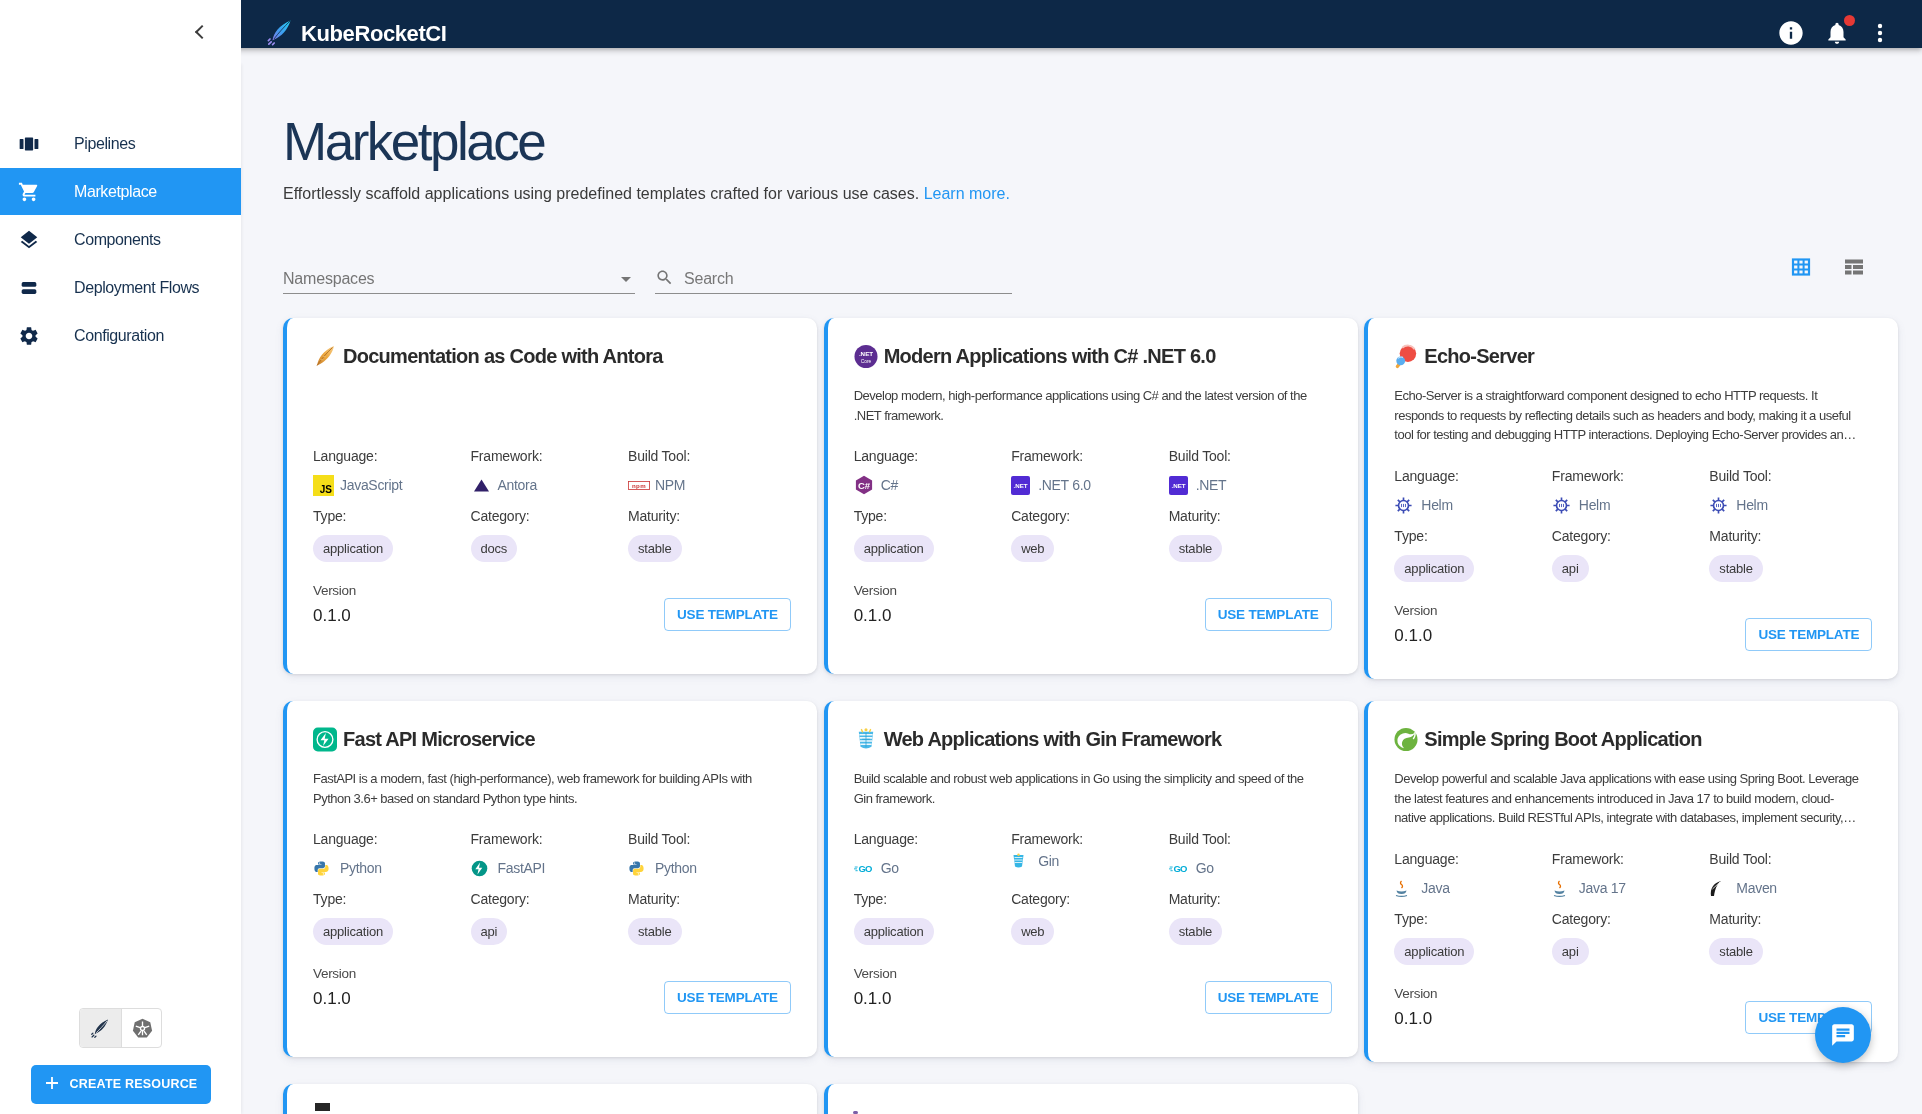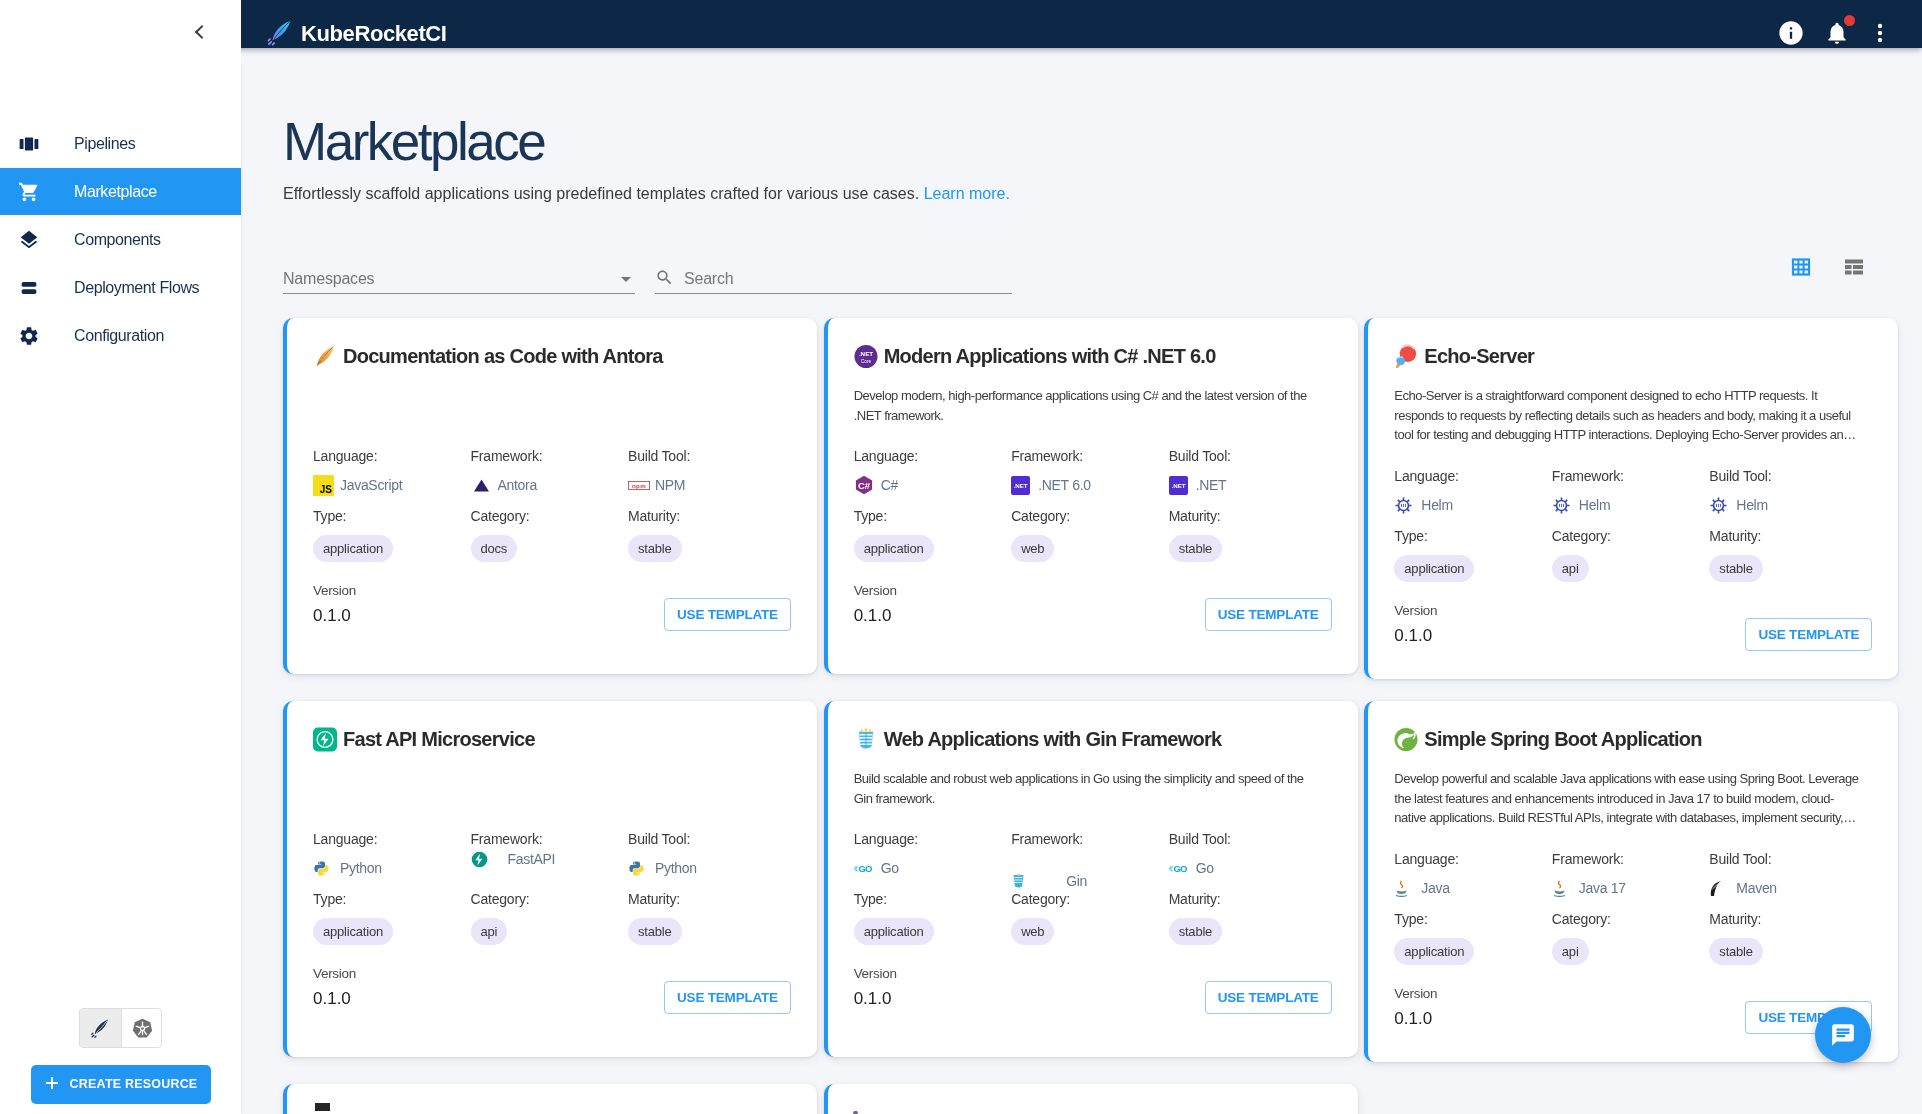--- a/index.html
+++ b/index.html
@@ -321,33 +321,34 @@
       <div class="ct">
         <span class="ci">
           <svg width="25" height="25" viewBox="0 0 25 25">
             <rect width="25" height="25" rx="5" fill="#00b78c"></rect>
             <circle cx="12.5" cy="12.5" r="8.2" fill="none" stroke="#fff" stroke-width="1.4"></circle>
             <path d="M13.4 5.8 7.8 13.4h4l-1.3 6 5.7-7.8h-4z" fill="#fff"></path>
           </svg>
         </span>
         <span class="ctt">Fast API Microservice</span>
       </div>
+      <div class="cd">FastAPI is a modern, fast (high-performance), web framework for building APIs with<br>Python 3.6+ based on standard Python type hints.</div>
       <div class="lb" style="left:26.0px;top:129px;">Language:</div>
       <div class="lb" style="left:183.5px;top:129px;">Framework:</div>
       <div class="lb" style="left:341.0px;top:129px;">Build Tool:</div>
       <div class="vr" style="left:26.0px;top:157px;">
         <span class="vi">
           <svg width="17" height="17" viewBox="0 0 24 24">
             <path d="M11.9 2c-5 0-4.7 2.2-4.7 2.2v2.3h4.8v.7H5.3S2 6.8 2 11.9c0 5 2.9 4.9 2.9 4.9h1.7v-2.4s-.1-2.9 2.8-2.9h4.8s2.7 0 2.7-2.6V4.6S17.4 2 11.9 2zM9.3 3.5a.9.9 0 1 1 0 1.8.9.9 0 0 1 0-1.8z" fill="#3776ab"></path>
             <path d="M12.1 22c5 0 4.7-2.2 4.7-2.2v-2.3H12v-.7h6.7s3.3.4 3.3-4.7c0-5-2.9-4.9-2.9-4.9h-1.7v2.4s.1 2.9-2.8 2.9H9.8s-2.7 0-2.7 2.6v4.3S6.6 22 12.1 22zm2.6-1.5a.9.9 0 1 1 0-1.8.9.9 0 0 1 0 1.8z" fill="#ffd43b"></path>
           </svg>
         </span>
         <span class="vt">Python</span>
       </div>
-      <div class="vr" style="left:183.5px;top:148px;gap:10px;">
+      <div class="vr" style="left:183.5px;top:157px;">
         <span class="vi">
           <svg width="17" height="17" viewBox="0 0 24 24">
             <circle cx="12" cy="12" r="11" fill="#049688"></circle>
             <path d="M12.8 3.5 6.1 13h4.5l-1.5 7.5L15.9 11h-4.6z" fill="#fff"></path>
           </svg>
         </span>
         <span class="vt">FastAPI</span>
       </div>
       <div class="vr" style="left:341.0px;top:157px;">
         <span class="vi">
@@ -387,21 +388,21 @@
       <div class="lb" style="left:341.0px;top:129px;">Build Tool:</div>
       <div class="vr" style="left:26.0px;top:157px;">
         <span class="vi">
           <svg width="22" height="11" viewBox="0 0 30 15">
             <text x="6" y="12.5" font-family="Liberation Sans" font-size="13" font-weight="bold" fill="#00acd7" letter-spacing="-1">GO</text>
             <path d="M1 5.5h4M0 8h4M2 10.5h3" stroke="#00acd7" stroke-width="1.2"></path>
           </svg>
         </span>
         <span class="vt">Go</span>
       </div>
-      <div class="vr" style="left:183.5px;top:170px;gap:28px;">
+      <div class="vr" style="left:183.5px;top:150px;">
         <span class="vi">
           <svg width="15" height="16" viewBox="0 0 15 16">
             <path d="M2.5 2 H12.5 L11 13.5 Q7.5 15.5 4 13.5 Z" fill="#35b6e5"></path>
             <path d="M3.5 4.5h8M3.2 7h8.4M3.6 9.5h7.6" stroke="#fff" stroke-width="1" opacity=".8"></path>
             <circle cx="7.5" cy="1.7" r="1.2" fill="#f7d046"></circle>
           </svg>
         </span>
         <span class="vt">Gin</span>
       </div>
       <div class="vr" style="left:341.0px;top:157px;">

